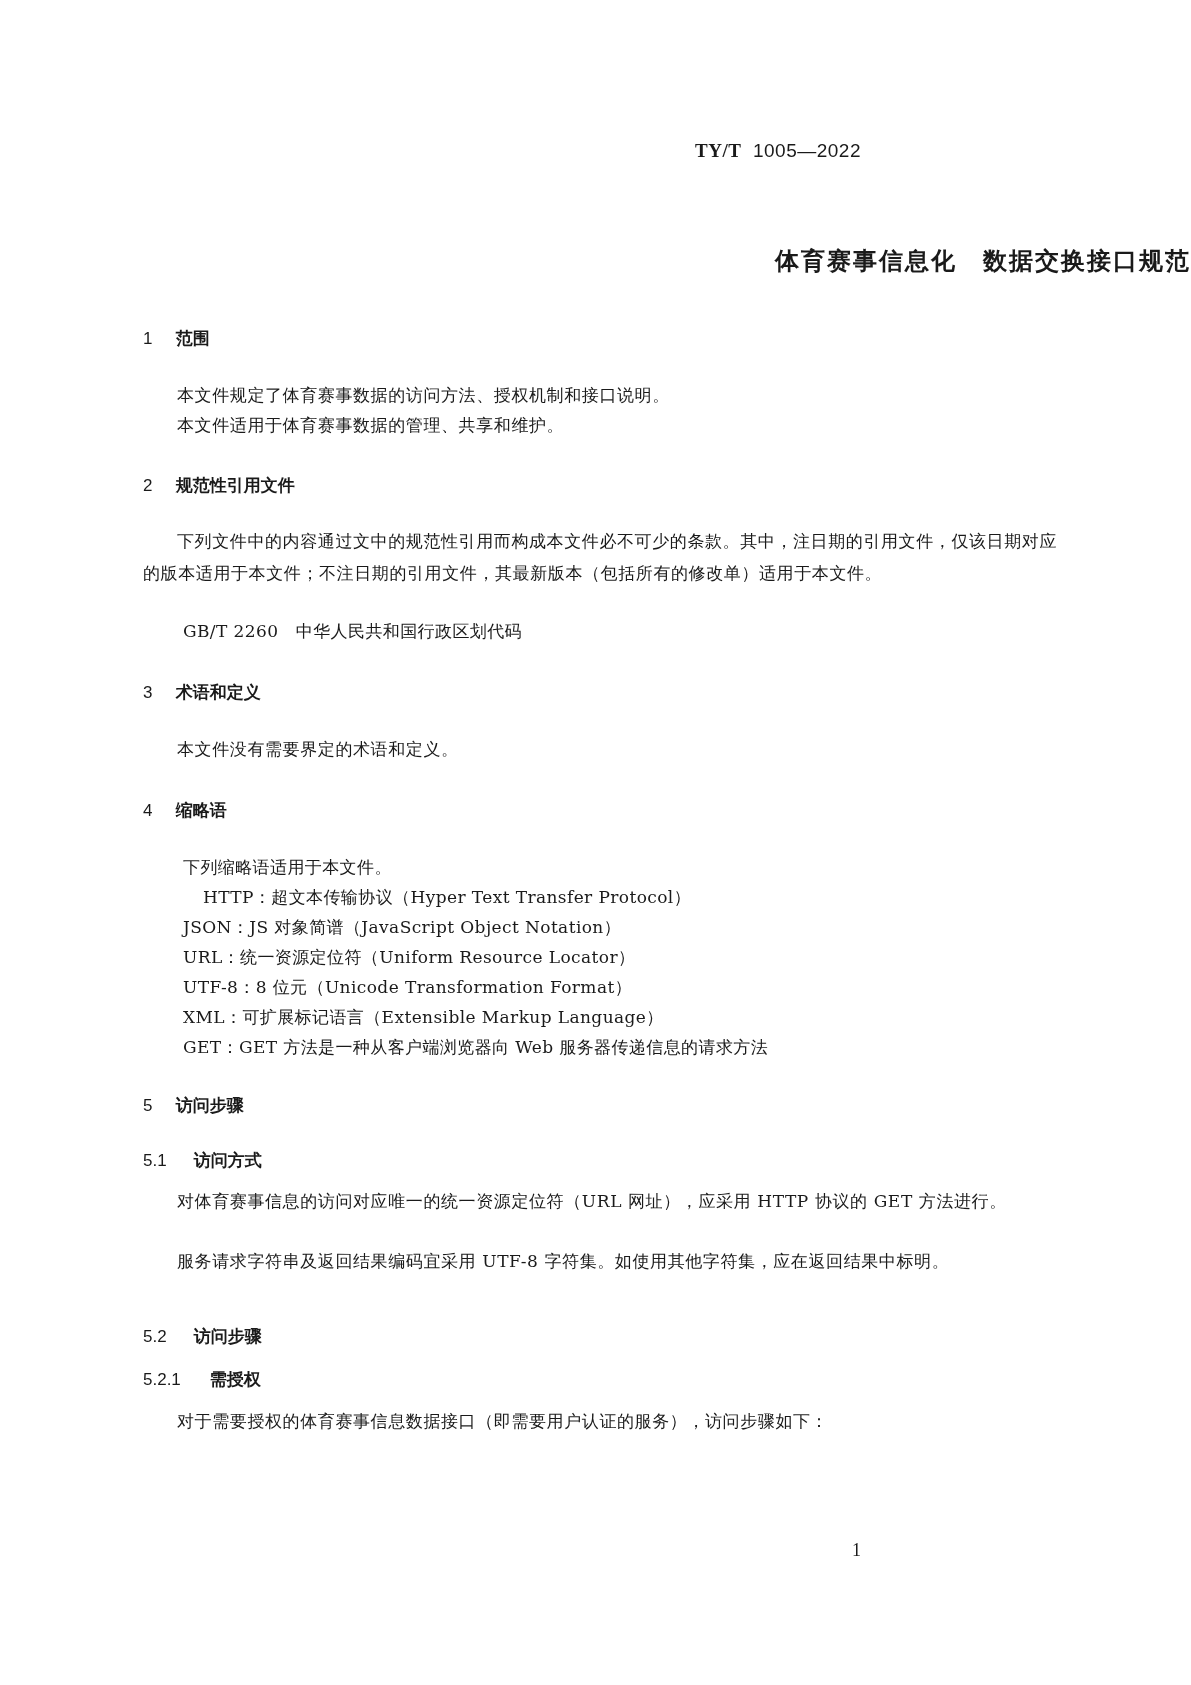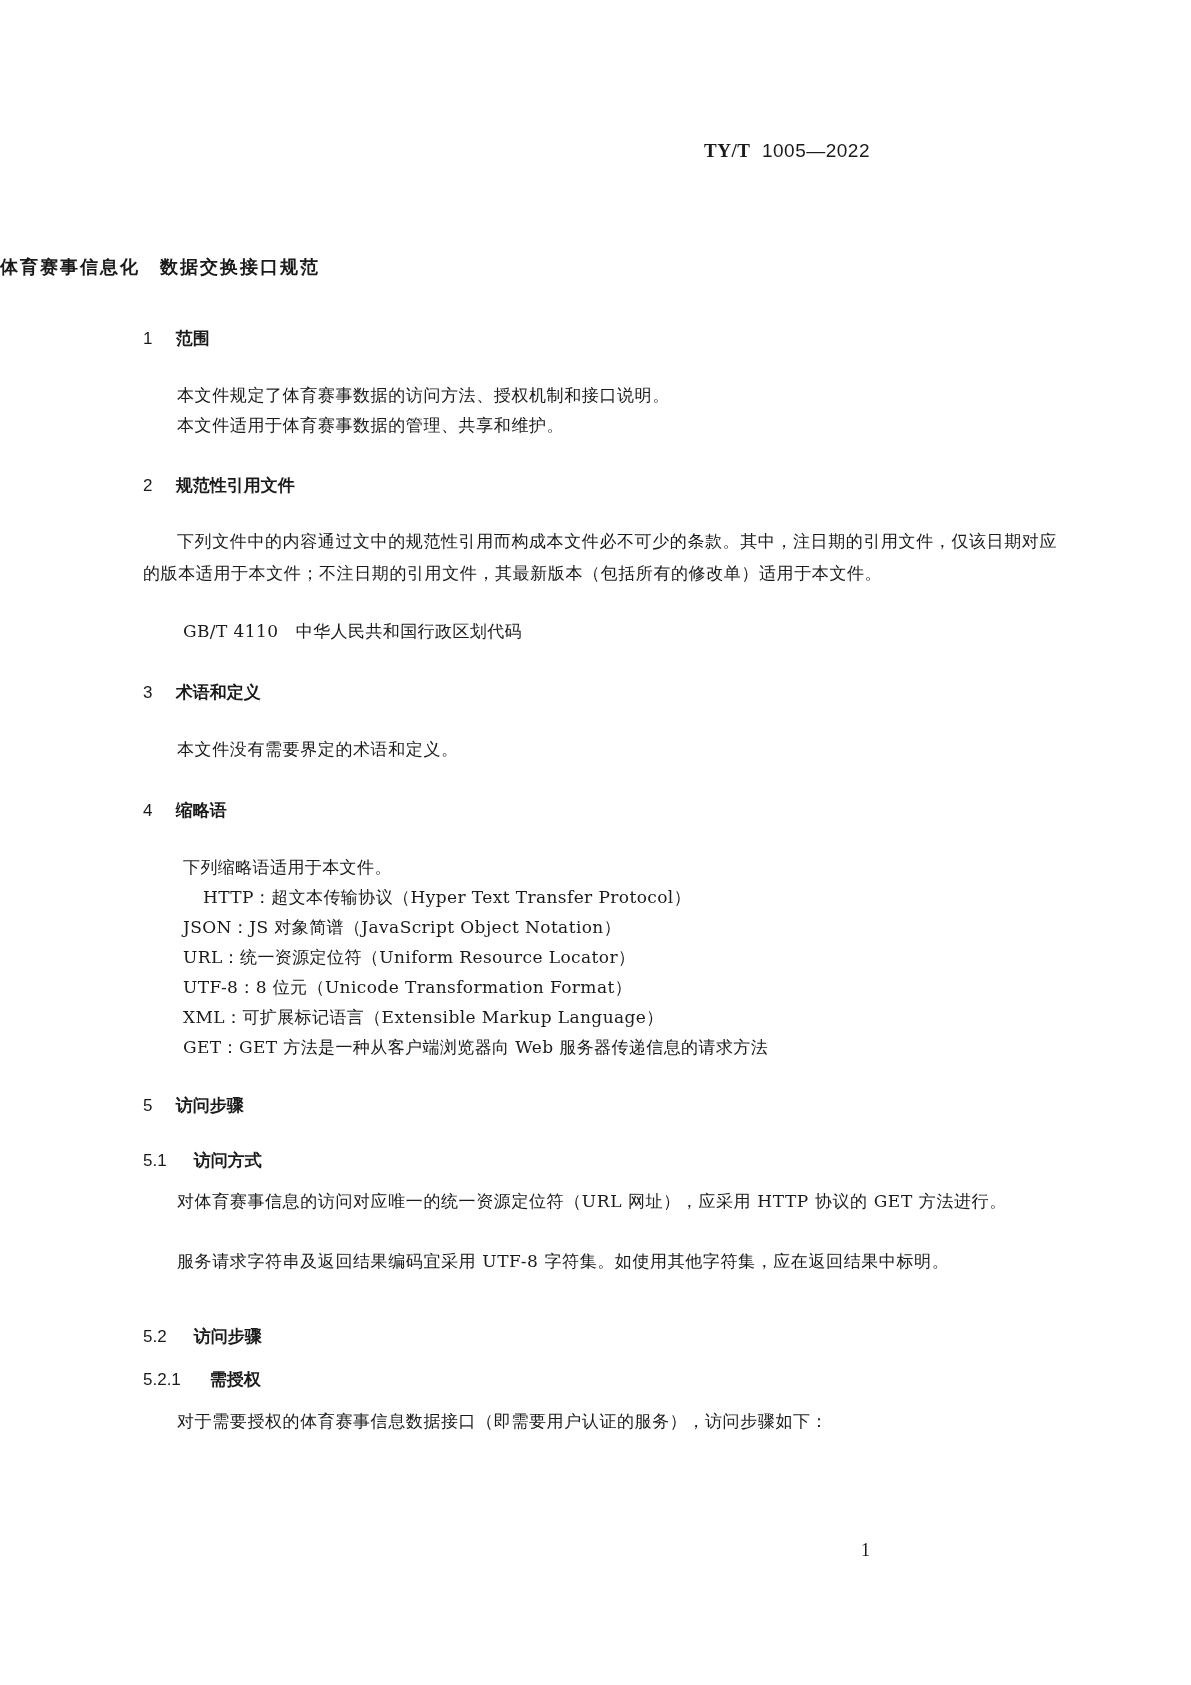--- a/index.html
+++ b/index.html
@@ -1,32 +1,32 @@
 <!DOCTYPE html>
 <html><head>
   <meta charset="utf-8">
   <style>
     html, body { margin: 0; padding: 0; background: #ffffff; }
     body {
       width: 1191px; height: 1685px; position: relative; overflow: hidden;
       color: #1a1a1a;
       font-family: "DejaVu Serif", "Liberation Serif", serif;
     }
-    .page { position: absolute; left: 0; top: 0; width: 989px; height: 1685px; padding-left: 9px; }
+    .page { position: absolute; left: 0; top: 0; width: 989px; height: 1685px; }
     .std-code {
       position: absolute; right: 128px; top: 140px;
       font-family: "Liberation Sans", "DejaVu Sans", sans-serif;
       font-size: 19px; letter-spacing: 0.5px;
     }
     .std-code .org { font-family: "Liberation Serif", serif; font-weight: bold; }
     .doc-title {
       position: absolute; left: 0; width: 1191px; top: 245px;
-      text-align: left;
+      text-align: right;
       font-family: "DejaVu Sans", "Liberation Sans", sans-serif;
-      font-size: 18px; letter-spacing: 2px; font-weight: bold; margin-top: 10px;
+      font-size: 24px; letter-spacing: 2px; font-weight: bold;
     }
     .heading {
       position: absolute; left: 143px;
       font-family: Liberation Sans, sans-serif;
       font-size: 17px; font-weight: bold;
       white-space: nowrap;
     }
     .heading .num { display: inline-block; font-weight: normal; }
     .para {
       position: absolute; left: 143px; width: 924px;
@@ -61,21 +61,21 @@
     <span>范围</span>
   </div>
   <div class="para" style="top:409px;">本文件适用于体育赛事数据的管理、共享和维护。</div>
   <div class="para" style="top:379px;">本文件规定了体育赛事数据的访问方法、授权机制和接口说明。</div>
 
   <div class="heading" style="top:474px;">
     <span class="num" style="width:28px;">2</span>
     <span>规范性引用文件</span>
   </div>
   <div class="para" style="top:525px;">下列文件中的内容通过文中的规范性引用而构成本文件必不可少的条款。其中，注日期的引用文件，仅该日期对应的版本适用于本文件；不注日期的引用文件，其最新版本（包括所有的修改单）适用于本文件。</div>
-  <div class="line" style="top:615px;">GB/T 4110　中华人民共和国行政区划代码</div>
+  <div class="line" style="top:615px;">GB/T 2260　中华人民共和国行政区划代码</div>
 
   <div class="heading" style="top:681px;">
     <span class="num" style="width:28px;">3</span>
     <span>术语和定义</span>
   </div>
   <div class="para" style="top:733px;">本文件没有需要界定的术语和定义。</div>
 
   <div class="heading" style="top:799px;">
     <span class="num" style="width:28px;">4</span>
     <span>缩略语</span>

